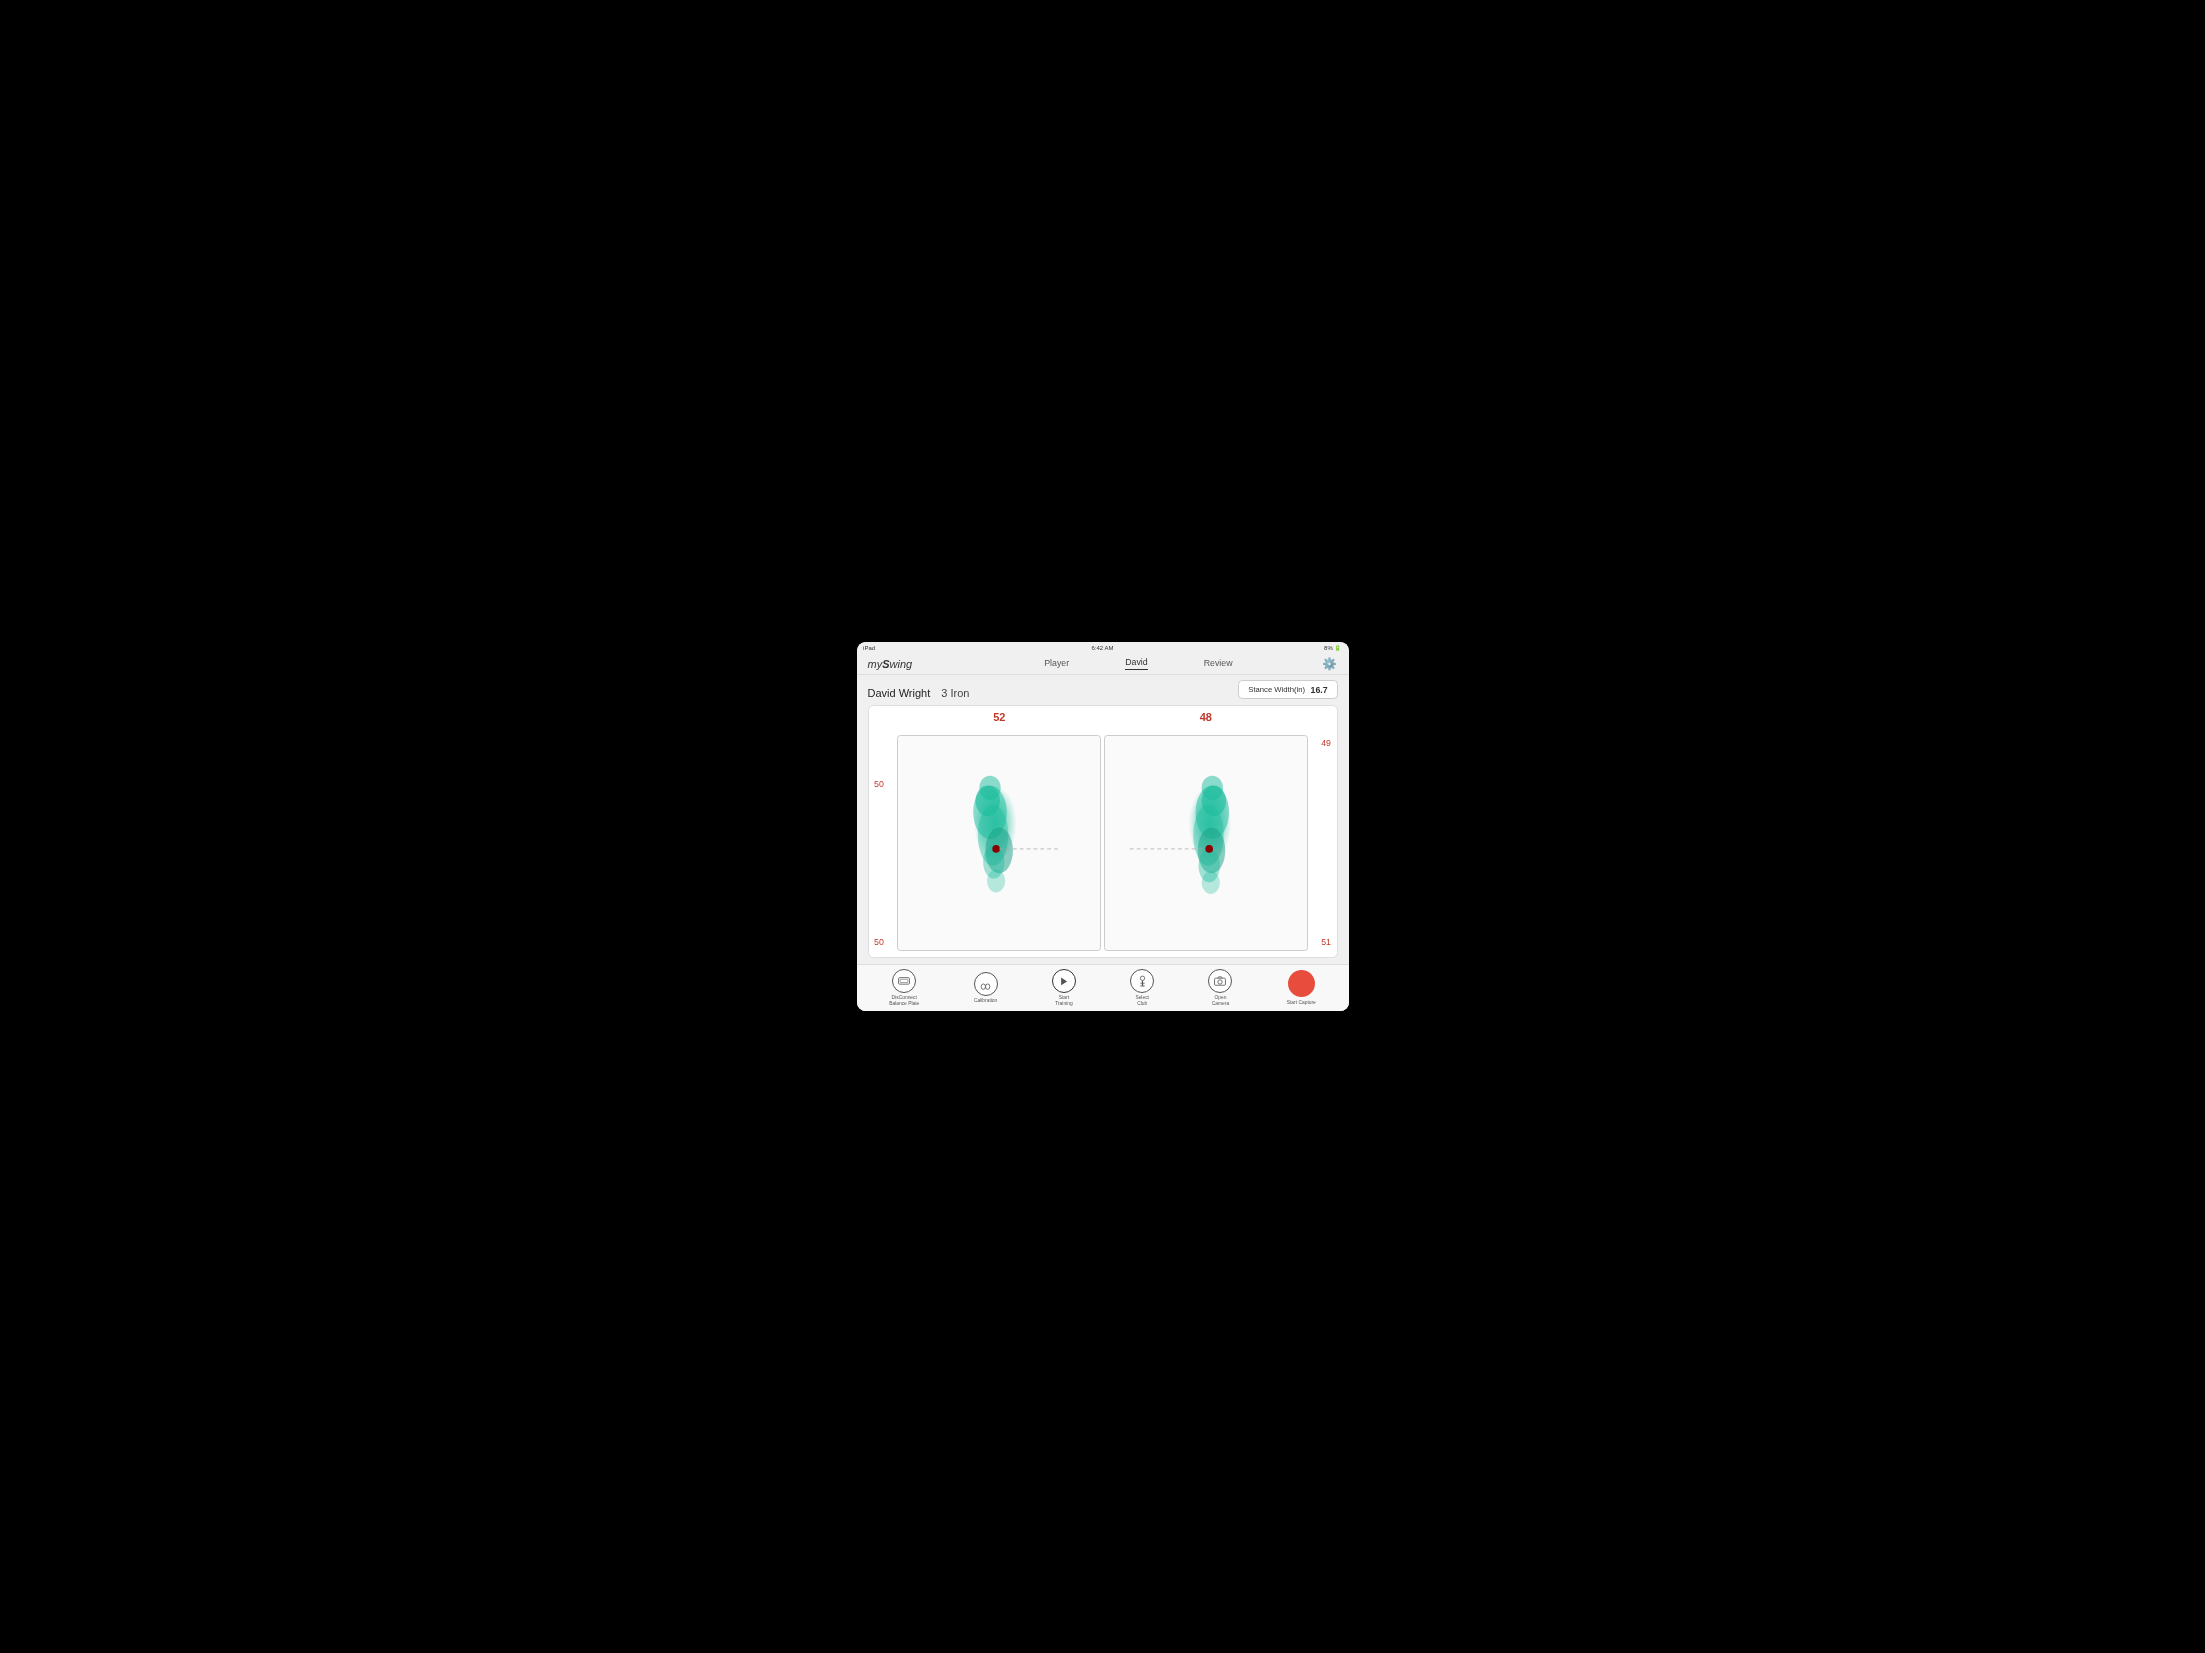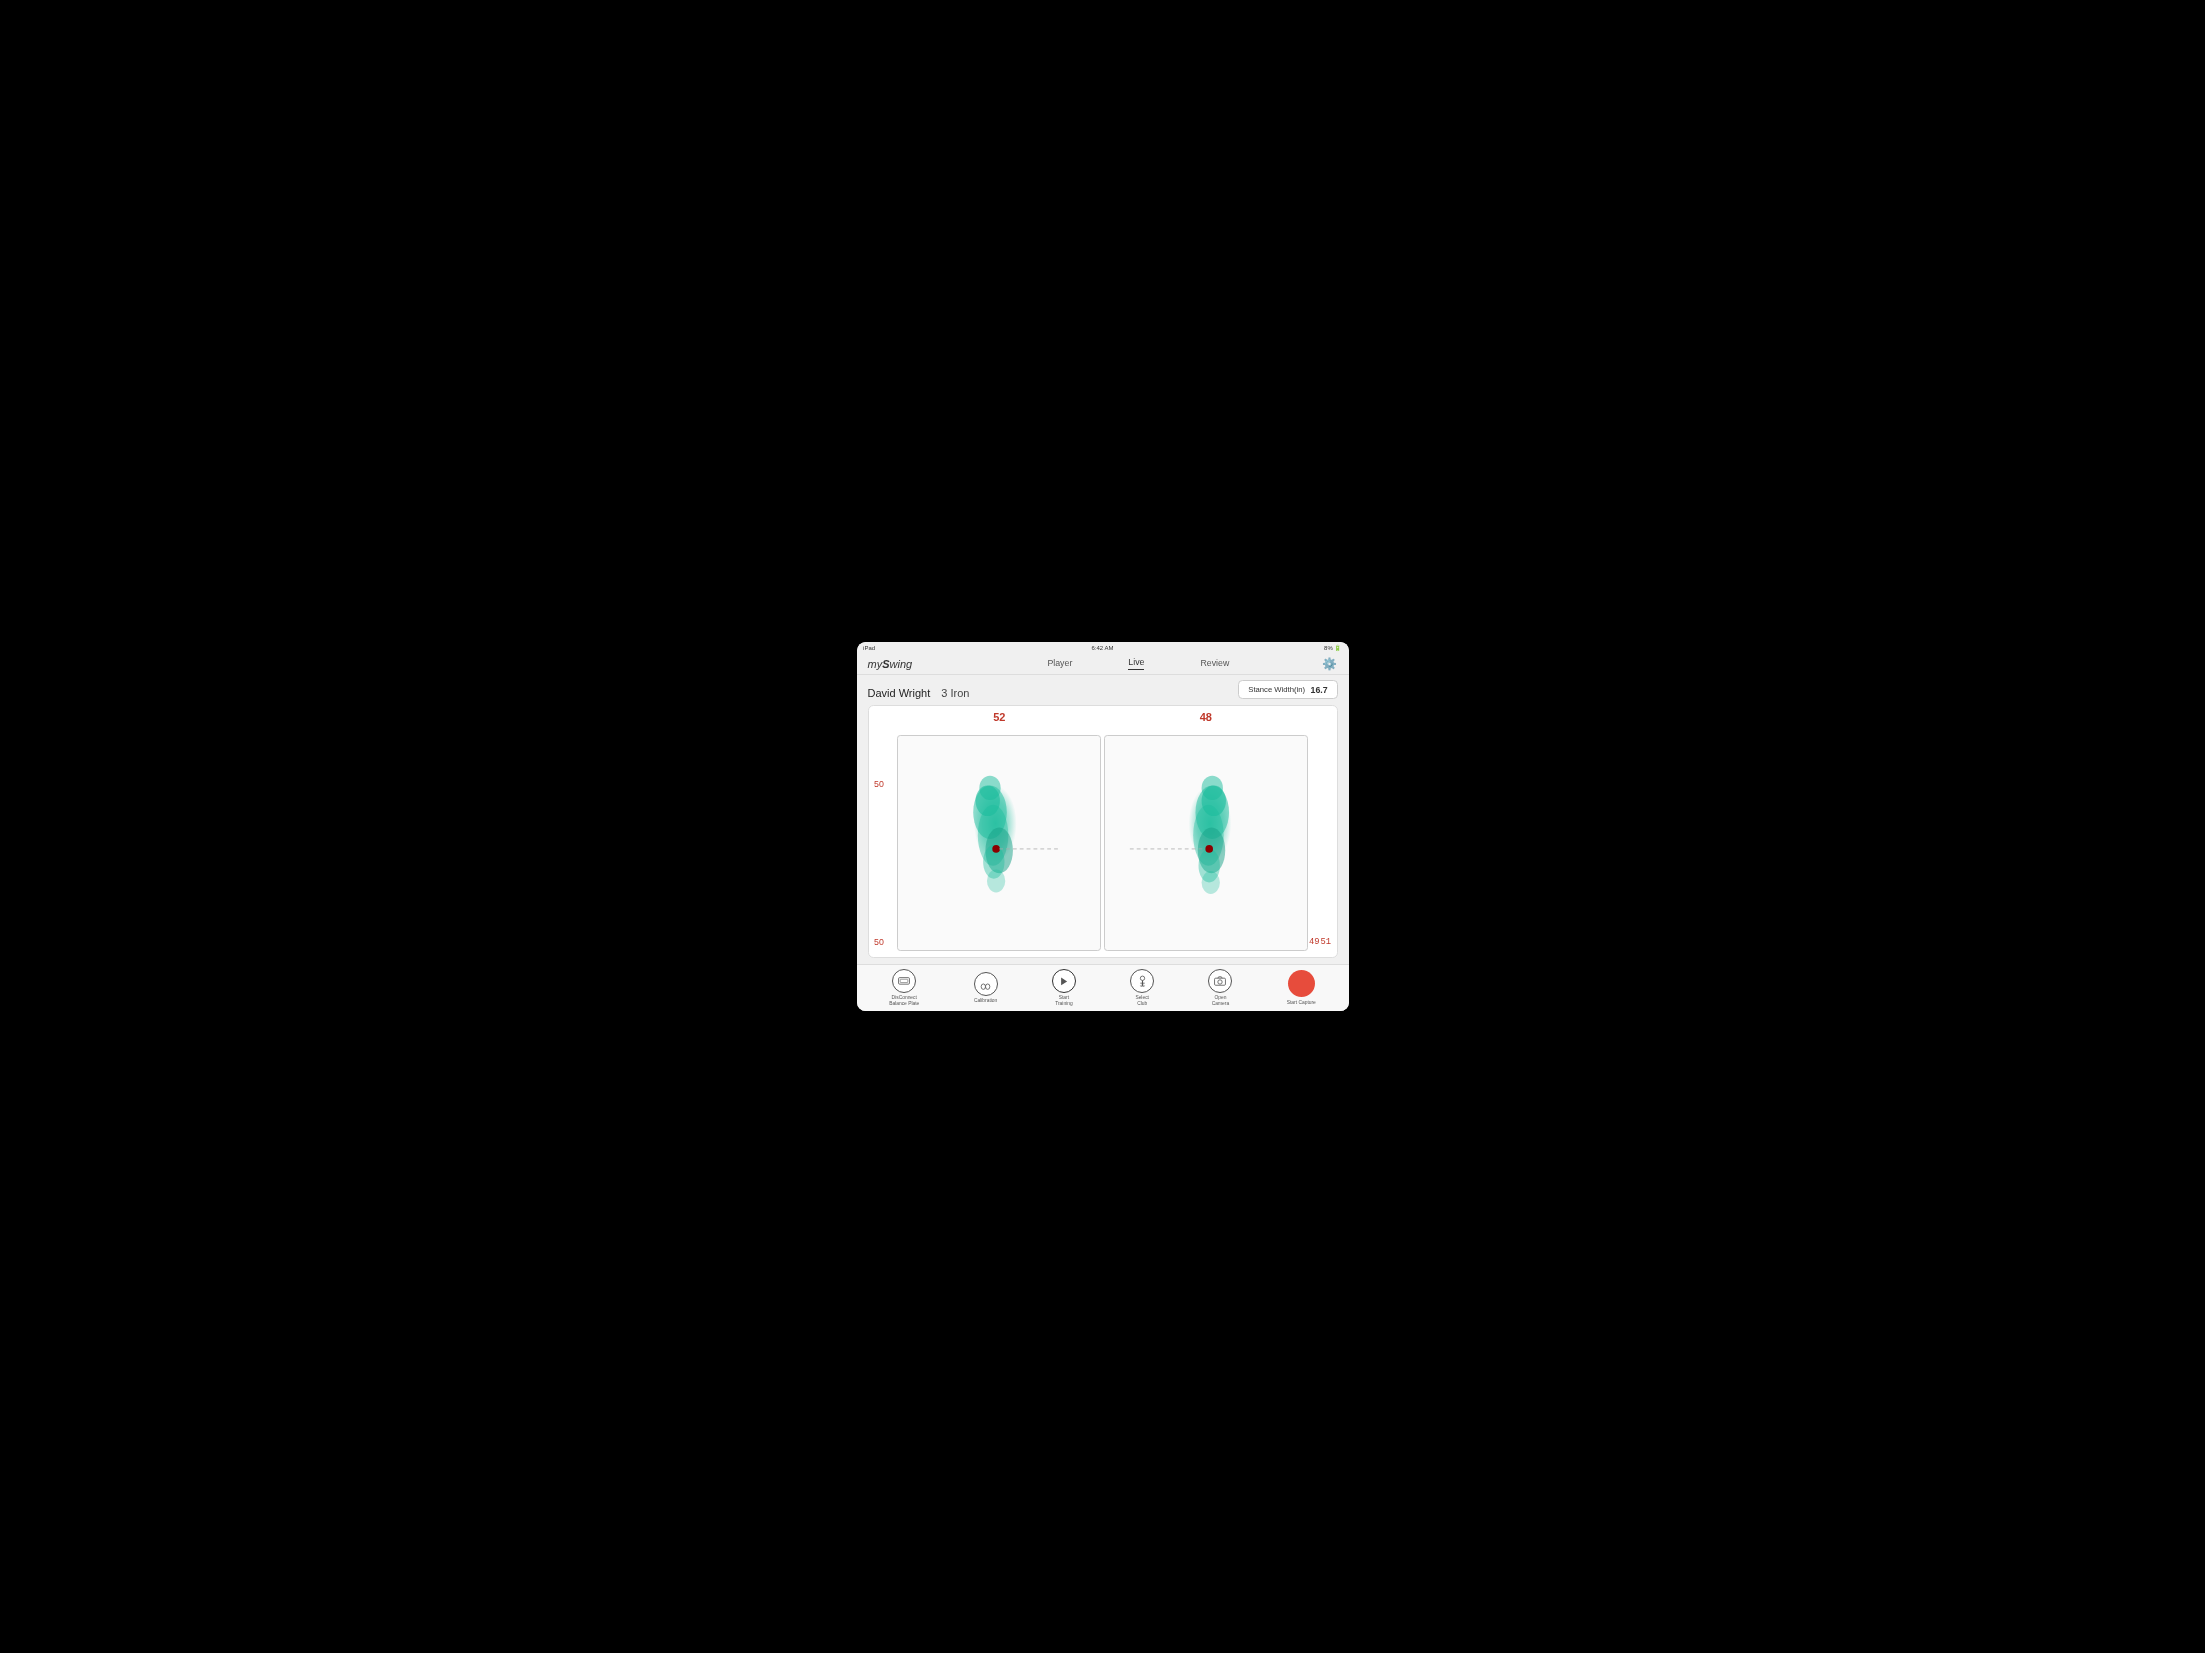--- a/index.html
+++ b/index.html
@@ -208,26 +208,25 @@
       margin: 1.1px;
     }
 
     .plate-panel svg {
       width: 100%;
       height: 100%;
     }
 
     .right-labels {
       display: flex;
-      flex-direction: row;
+      flex-direction: column;
       justify-content: space-between;
       padding: 4.4px 0;
       width: 22px;
       align-items: flex-end;
-      font-family: Liberation Mono, monospace;
     }
 
     
     .bottom-toolbar {
       display: flex;
       align-items: center;
       justify-content: space-around;
       background: #f8f8f8;
       border-top: 0.5px solid #ddd;
       padding: 4.4px 5.5px;
@@ -287,21 +286,21 @@
       </span>
     </div>
   </div>
 
   <div class="top-nav">
     <div class="logo">
       my<span>S</span>wing
     </div>
     <div class="nav-tabs">
       <span class="nav-tab">Player</span>
-      <span class="nav-tab active">Live</span>
+      <span class="nav-tab active">David</span>
       <span class="nav-tab">Review</span>
     </div>
     <div class="gear-icon">⚙️</div>
   </div>
 
   <div class="content">
 
     <div class="player-info-row">
       <div class="player-info">
         <span class="player-name">David Wright</span>

